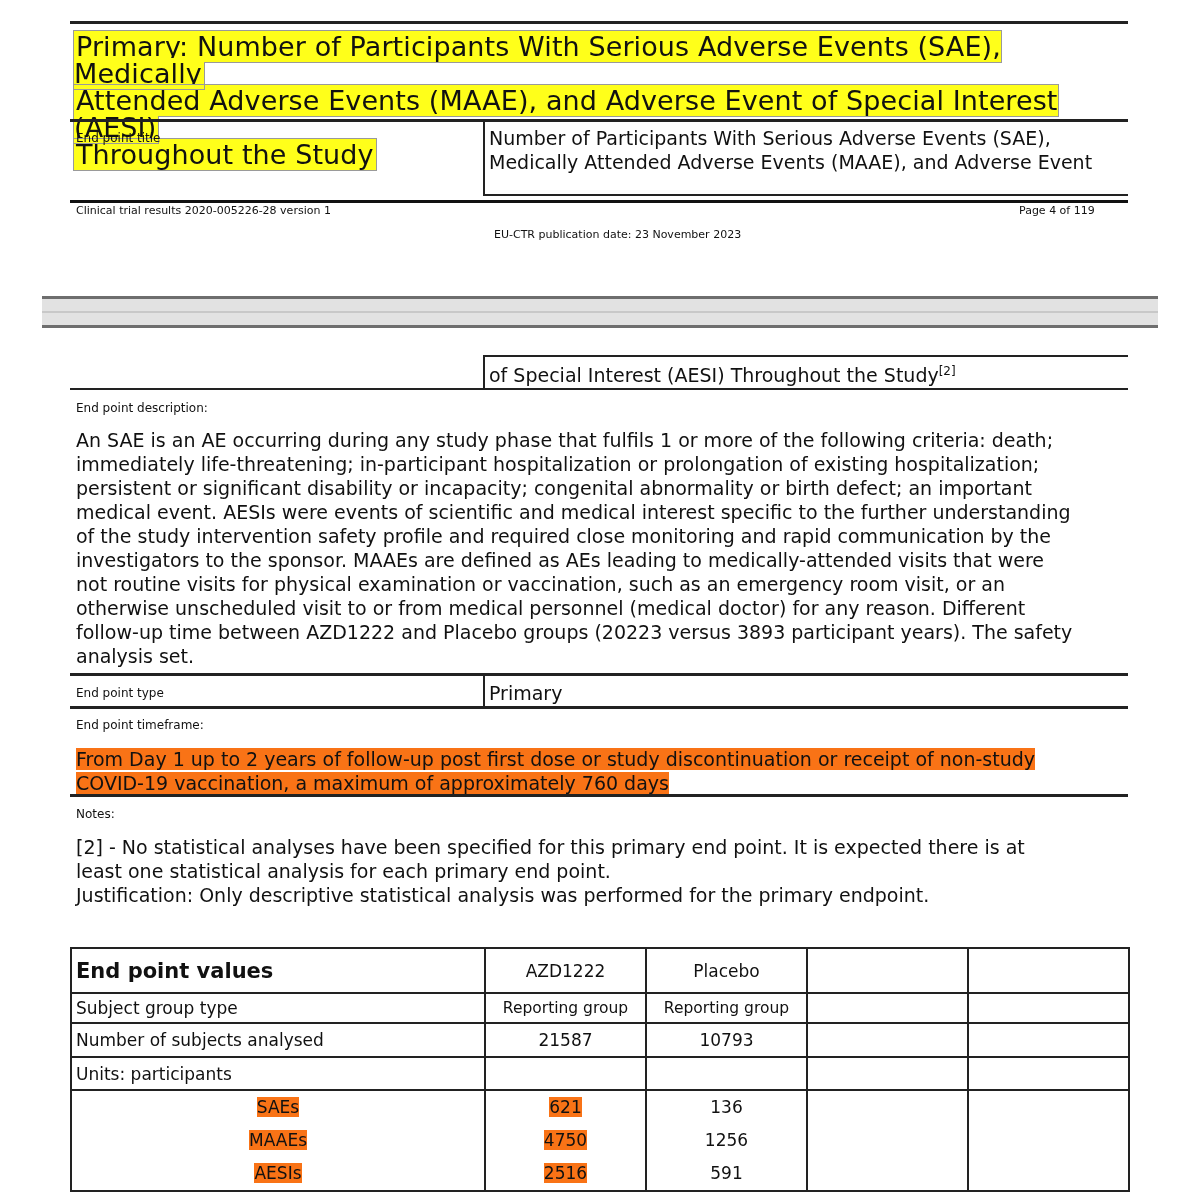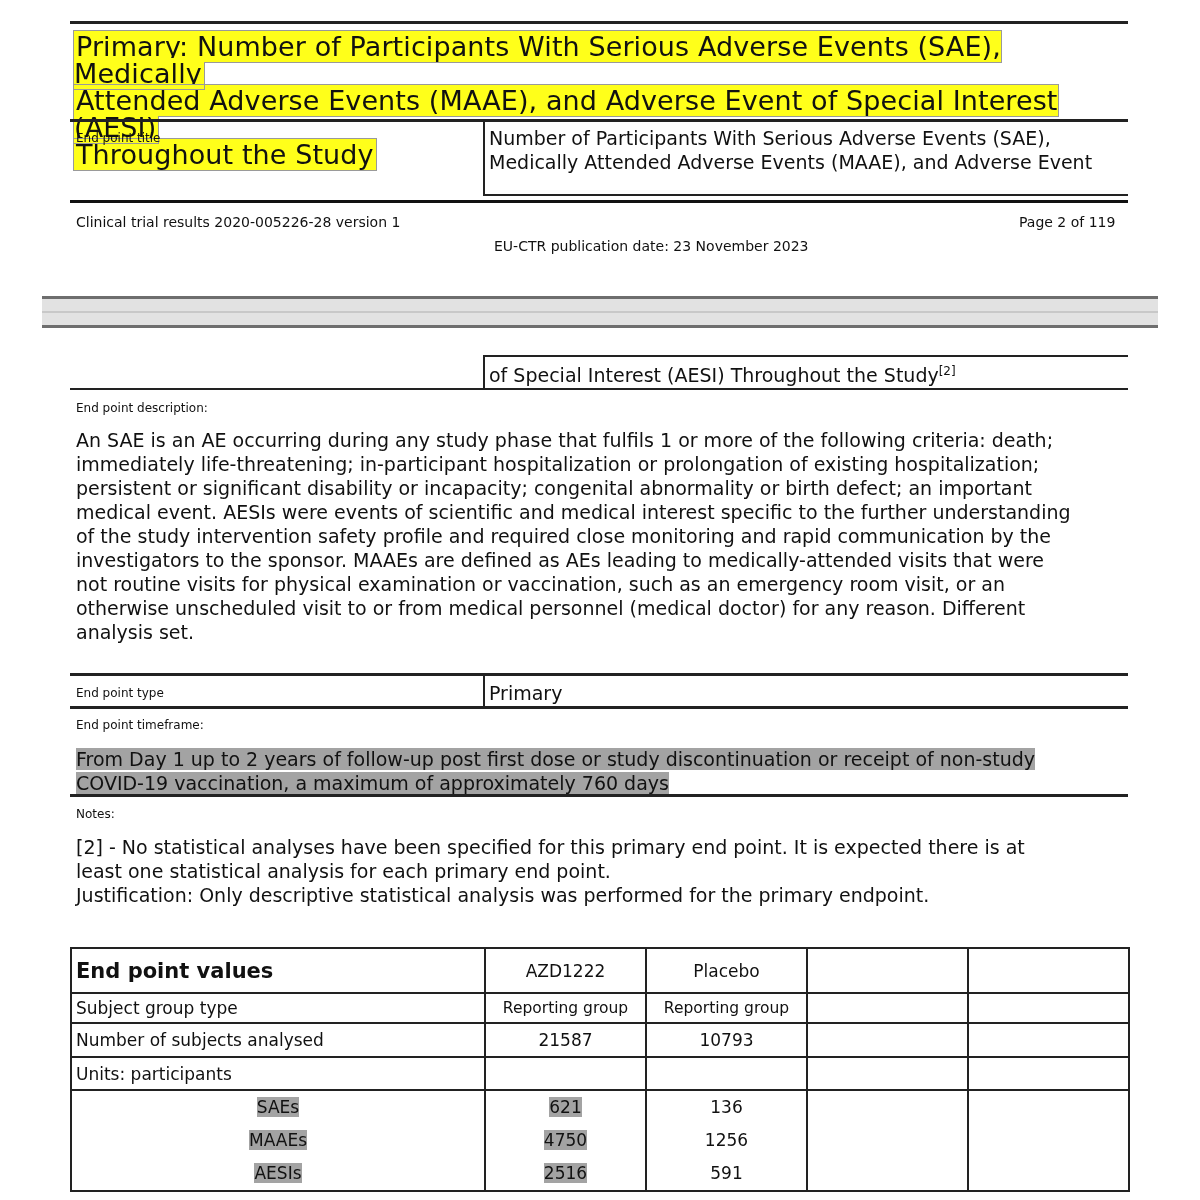--- a/index.html
+++ b/index.html
@@ -1,31 +1,31 @@
 <!DOCTYPE html>
 <html><head>
   <meta charset="utf-8">
   <style>
     html, body { margin: 0; padding: 0; background: #ffffff; }
     body { width: 1200px; height: 1200px; position: relative; overflow: hidden;
            font-family: "DejaVu Sans", sans-serif; color: #111; }
     .abs { position: absolute; }
-    .hl { background: #a3a3a3; text-align: center; }
+    .hl { background: #f97316; text-align: center; }
     .hl-box { background: #ffff1a; outline: 1px solid #9a9a9a; }
     .rule-thick { position: absolute; height: 3px; background: #222; }
     .rule-thin { position: absolute; height: 2px; background: #222; }
     .vline { position: absolute; width: 2px; background: #222; }
 
     .title { left: 74px; top: 33px; width: 1060px; font-weight: normal; font-size: 27px; line-height: 27px; letter-spacing: 0.1px; }
     .title span { padding: 0 2px; }
 
     .label { font-size: 12px; line-height: 24px; }
     .body-text { font-size: 19px; line-height: 24px; }
 
-    .footer { font-size: 14px; line-height: 20px; top: 212px; }
+    .footer { font-size: 11px; line-height: 20px; top: 201px; }
 
     .gray-band { left: 42px; top: 296px; width: 1116px; height: 32px; background: #e2e2e2;
                  border-top: 3px solid #6e6e6e; border-bottom: 3px solid #6e6e6e; box-sizing: border-box; }
     .gray-band .mid { position:absolute; left:0; right:0; top:12px; height:2px; background:#c8c8c8; }
 
     sup { font-size: 12px; vertical-align: 7px; line-height: 0; }
 
     
     .vt { position: absolute; left: 70px; top: 947px; border-collapse: collapse; }
     .vt td { border: 2px solid #222; padding: 0 4px; font-size: 17px; height: 30px; box-sizing: border-box; }
@@ -55,21 +55,21 @@
 <div class="vline" style="left:483px; top:120px; height:76px;"></div>
 <div class="abs body-text" style="left:489px; top:126px;">
   <div>Number of Participants With Serious Adverse Events (SAE),</div>
   <div>Medically Attended Adverse Events (MAAE), and Adverse Event</div>
 </div>
 <div class="rule-thin" style="left:483px; top:194px; width:645px;"></div>
 <div class="rule-thick" style="left:70px; top:200px; width:1058px; background:#111;"></div>
 
 <div class="abs footer" style="left:76px;">Clinical trial results 2020-005226-28 version 1</div>
 <div class="abs footer" style="left:494px;margin-top:24px;">EU-CTR publication date:  23 November 2023</div>
-<div class="abs footer" style="left:1019px;">Page 2  of 119</div>
+<div class="abs footer" style="left:1019px;">Page 4  of 119</div>
 
 <div class="abs gray-band">
     <div class="mid"></div>
   </div>
 
 <div class="rule-thin" style="left:483px; top:355px; width:645px;"></div>
 <div class="vline" style="left:483px; top:355px; height:34px;"></div>
 <div class="abs body-text" style="left:489px; top:363px;">
   <span>of Special Interest (AESI) Throughout the Study</span><sup>[2]</sup>
 </div>
@@ -78,20 +78,21 @@
 <div class="abs label" style="left:76px; top:396px;">End point description:</div>
 <div class="abs body-text" style="left:76px; top:428px; width:1060px;">
   <div>An SAE is an AE occurring during any study phase that fulfils 1 or more of the following criteria: death;</div>
   <div>immediately life-threatening; in-participant hospitalization or prolongation of existing hospitalization;</div>
   <div>persistent or significant disability or incapacity; congenital abnormality or birth defect; an important</div>
   <div>medical event. AESIs were events of scientific and medical interest specific to the further understanding</div>
   <div>of the study intervention safety profile and required close monitoring and rapid communication by the</div>
   <div>investigators to the sponsor. MAAEs are defined as AEs leading to medically-attended visits that were</div>
   <div>not routine visits for physical examination or vaccination, such as an emergency room visit, or an</div>
   <div>otherwise unscheduled visit to or from medical personnel (medical doctor) for any reason. Different</div>
+  <div>follow-up time between AZD1222 and Placebo groups (20223 versus 3893 participant years). The safety</div>
   <div>analysis set.</div>
 </div>
 
 <div class="rule-thick" style="left:70px; top:673px; width:1058px;"></div>
 <div class="abs label" style="left:76px; top:681px;">End point type</div>
 <div class="vline" style="left:483px; top:674px; height:33px;"></div>
 <div class="abs body-text" style="left:489px; top:681px;">Primary</div>
 <div class="rule-thick" style="left:70px; top:706px; width:1058px;"></div>
 
 <div class="abs label" style="left:76px; top:713px;">End point timeframe:</div>

